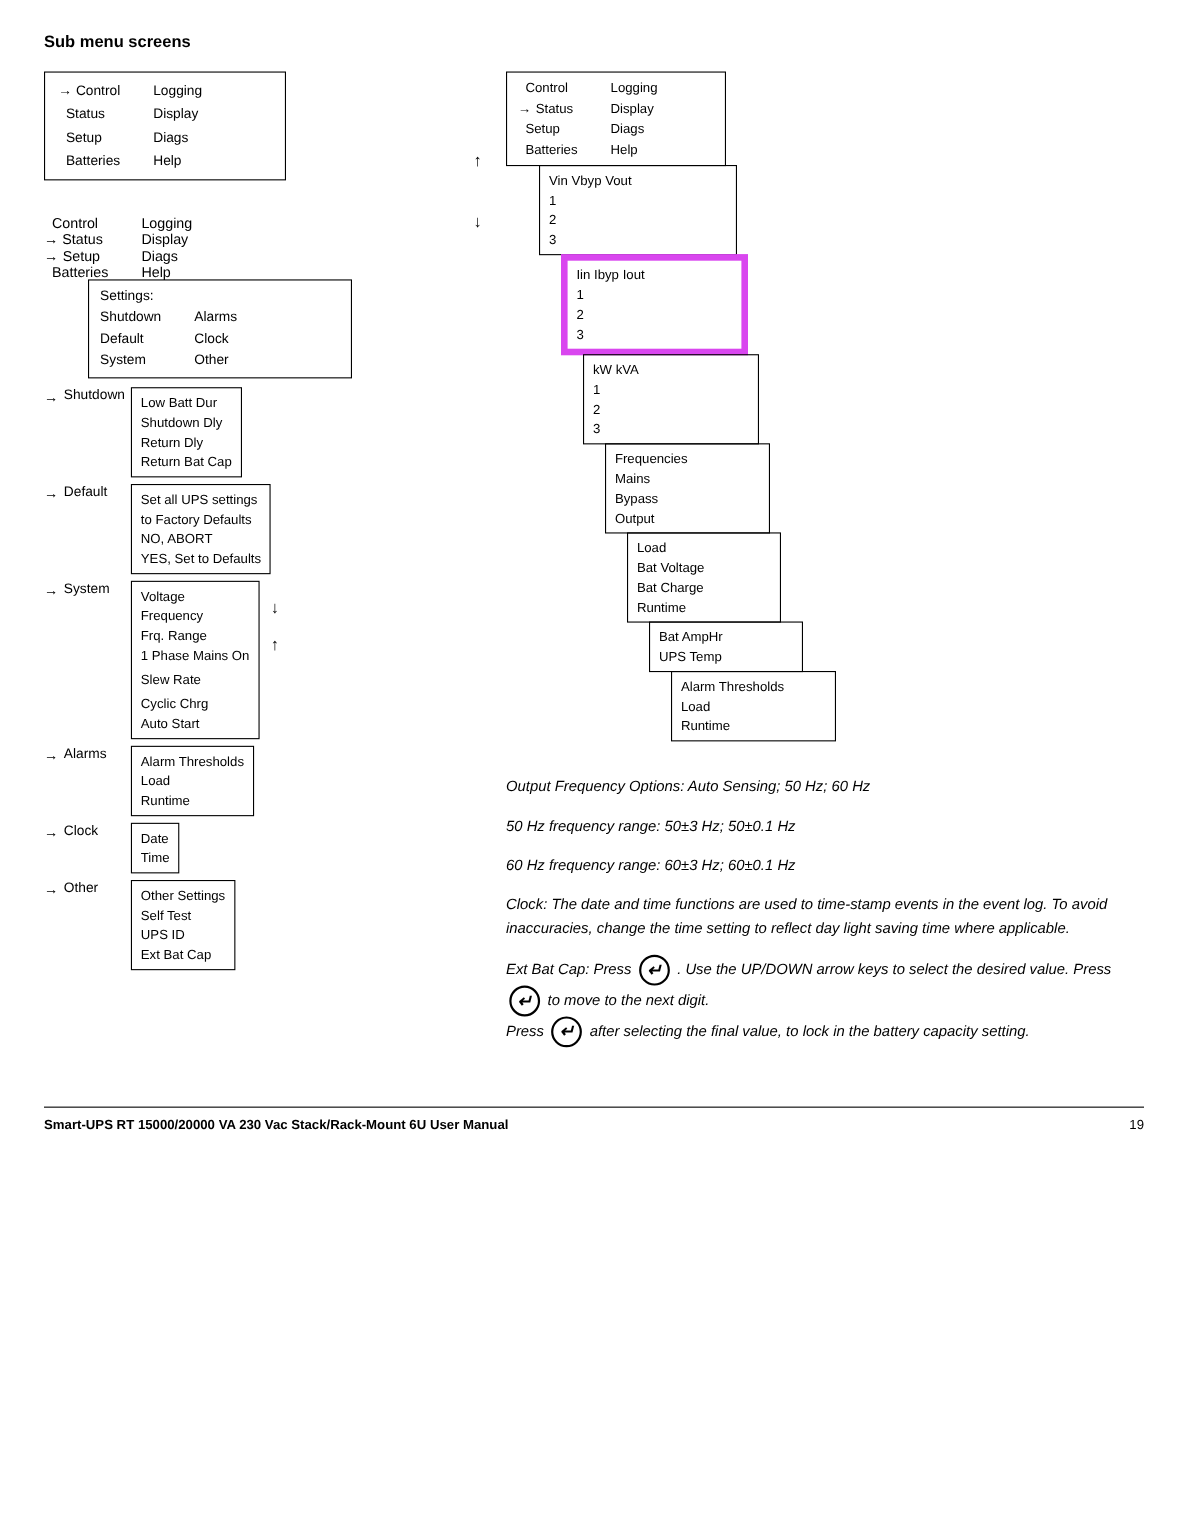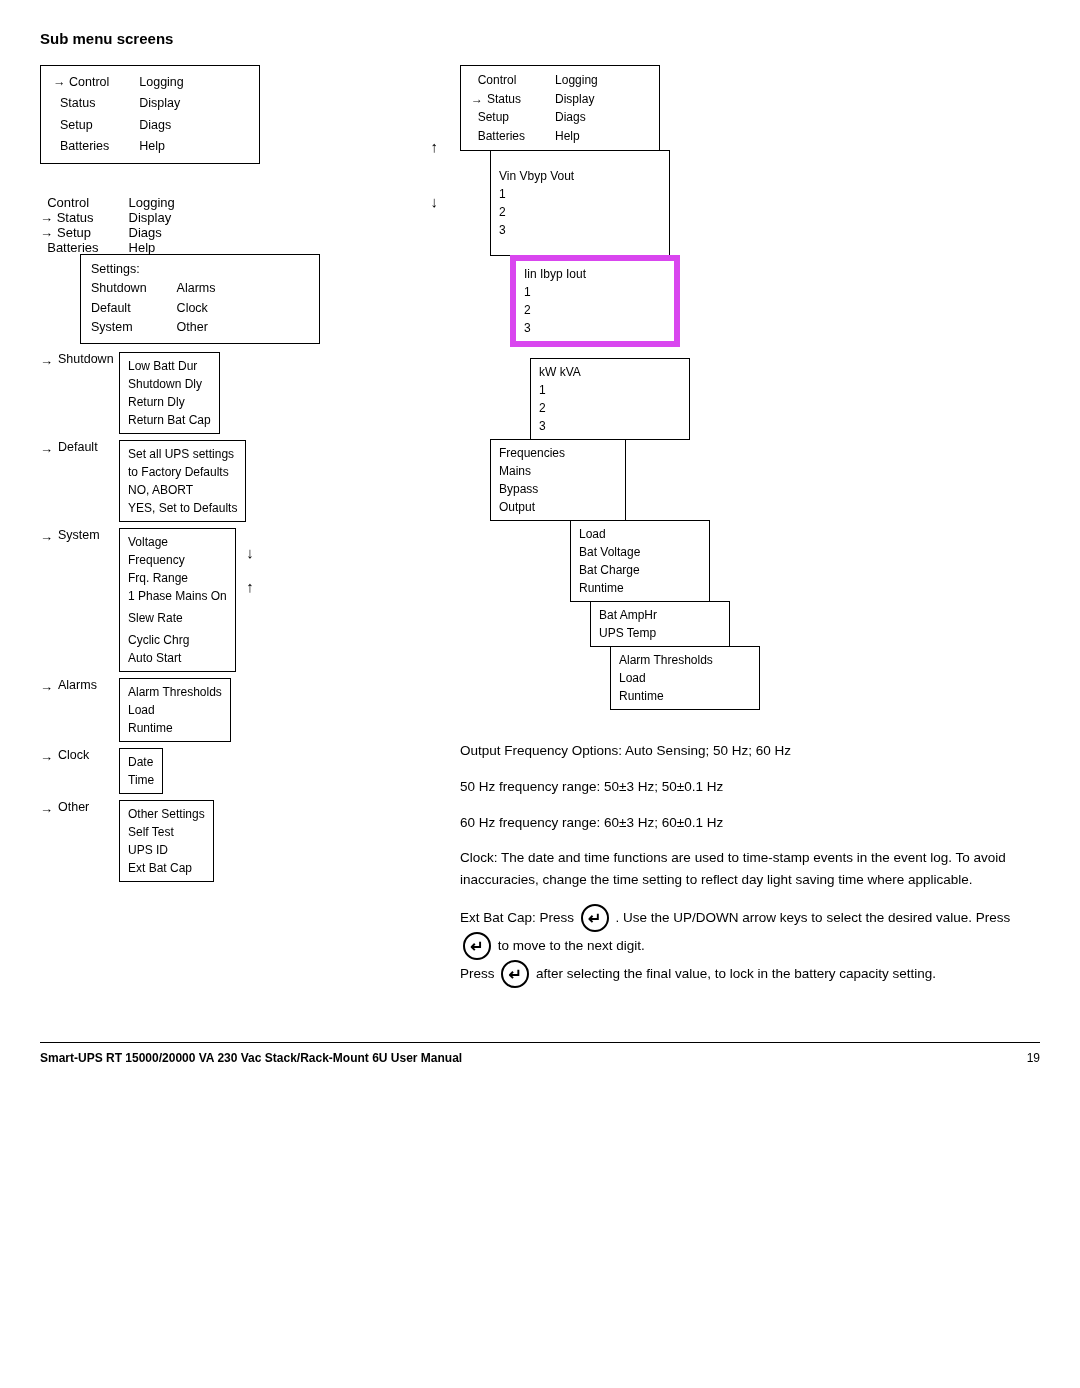--- a/index.html
+++ b/index.html
@@ -94,20 +94,21 @@
     }
 
     
     .text-content {
       margin-top: 10px;
       font-size: 13.5px;
       line-height: 1.6;
     }
     .text-content p {
       margin-bottom: 14px;
+      font-style: italic;
     }
 
     
     .footer {
       margin-top: 40px;
       display: flex;
       justify-content: space-between;
       align-items: center;
       font-size: 12px;
       border-top: 1px solid #000;
@@ -325,42 +326,42 @@
             <div>Logging</div>
             <div>Display</div>
             <div>Diags</div>
             <div>Help</div>
           </div>
         </div>
       </div>
 
       <div style="margin-left:30px; margin-top:-1px;">
 
-        <div style="border:1px solid #000; padding:16px 8px; font-size:12px; line-height:1.5; width:180px; margin-bottom:-1px;">
+        <div style="border:1px solid #000; padding:4px 8px; font-size:12px; line-height:1.5; width:180px; margin-bottom:-1px;">
           <div>Vin  Vbyp  Vout</div>
           <div>1</div>
           <div>2</div>
           <div>3</div>
         </div>
 
         <div style="border:6px solid #d946ef; padding:4px 8px; font-size:12px; line-height:1.5; width:170px; margin-left:20px; margin-bottom:-1px;">
           <div>Iin  Ibyp  Iout</div>
           <div>1</div>
           <div>2</div>
           <div>3</div>
         </div>
 
-        <div style="border:1px solid #000; padding:4px 8px; font-size:12px; line-height:1.5; width:160px; margin-left:40px; margin-bottom:-1px;margin-top:12px;">
+        <div style="border:1px solid #000; padding:4px 8px; font-size:12px; line-height:1.5; width:160px; margin-left:40px; margin-bottom:-1px;">
           <div>kW   kVA</div>
           <div>1</div>
           <div>2</div>
           <div>3</div>
         </div>
 
-        <div style="border:1px solid #000; padding:4px 8px; font-size:12px; line-height:1.5; width:136px; margin-bottom:-1px;">
+        <div style="border:1px solid #000; padding:4px 8px; font-size:12px; line-height:1.5; width:150px; margin-left:60px; margin-bottom:-1px;">
           <div>Frequencies</div>
           <div>Mains</div>
           <div>Bypass</div>
           <div>Output</div>
         </div>
 
         <div style="border:1px solid #000; padding:4px 8px; font-size:12px; line-height:1.5; width:140px; margin-left:80px; margin-bottom:-1px;">
           <div>Load</div>
           <div>Bat Voltage</div>
           <div>Bat Charge</div>

